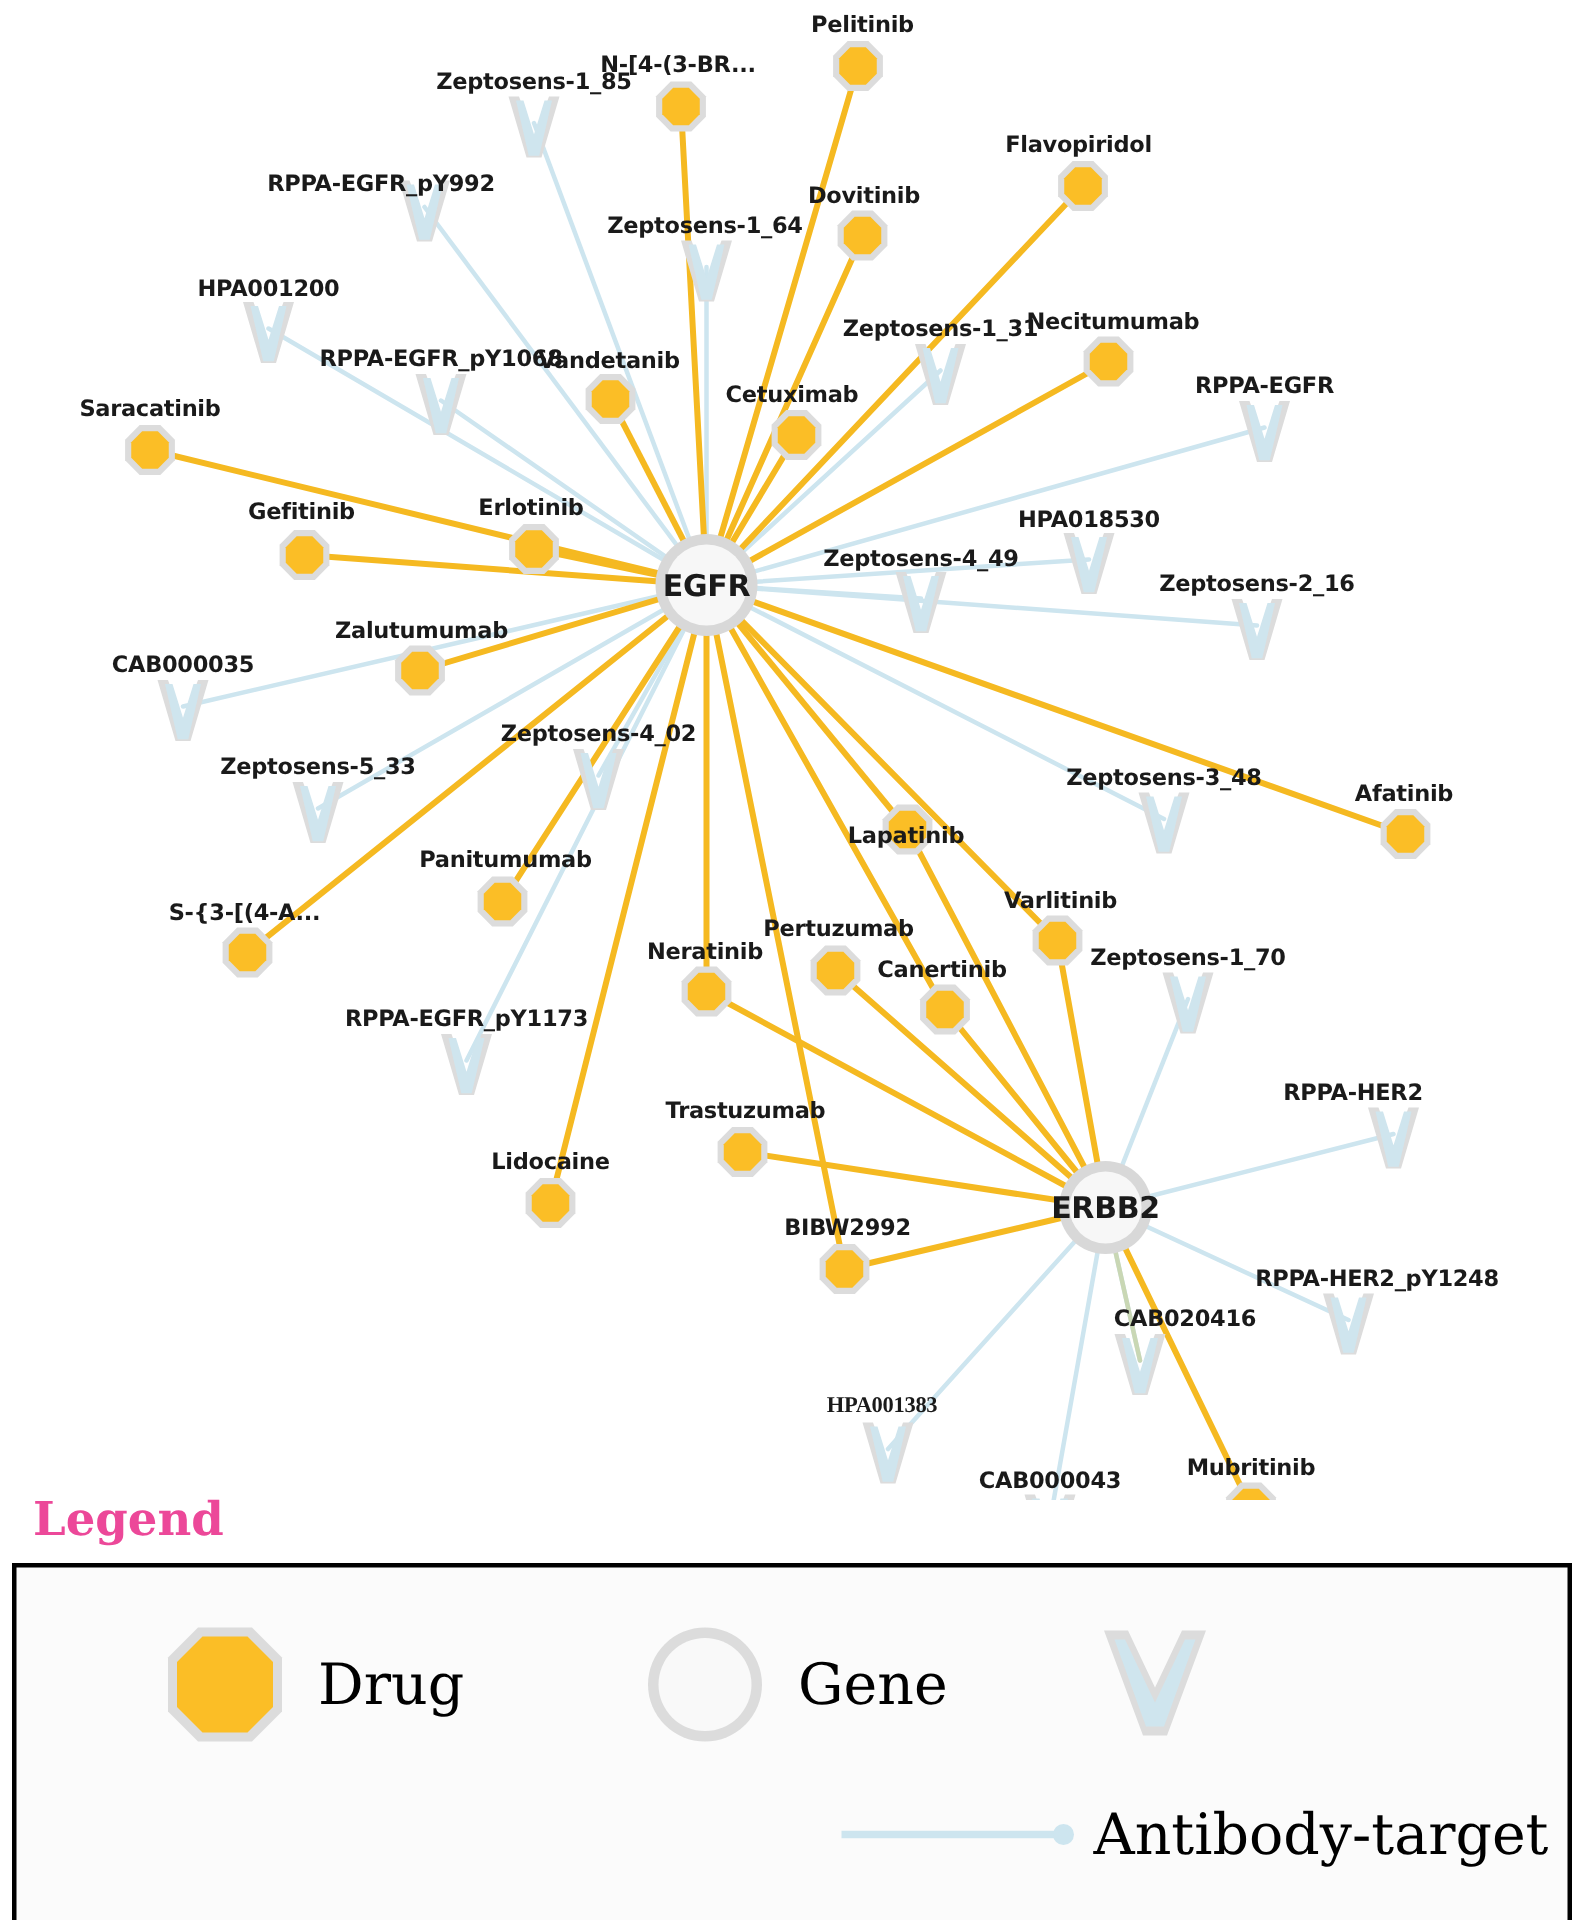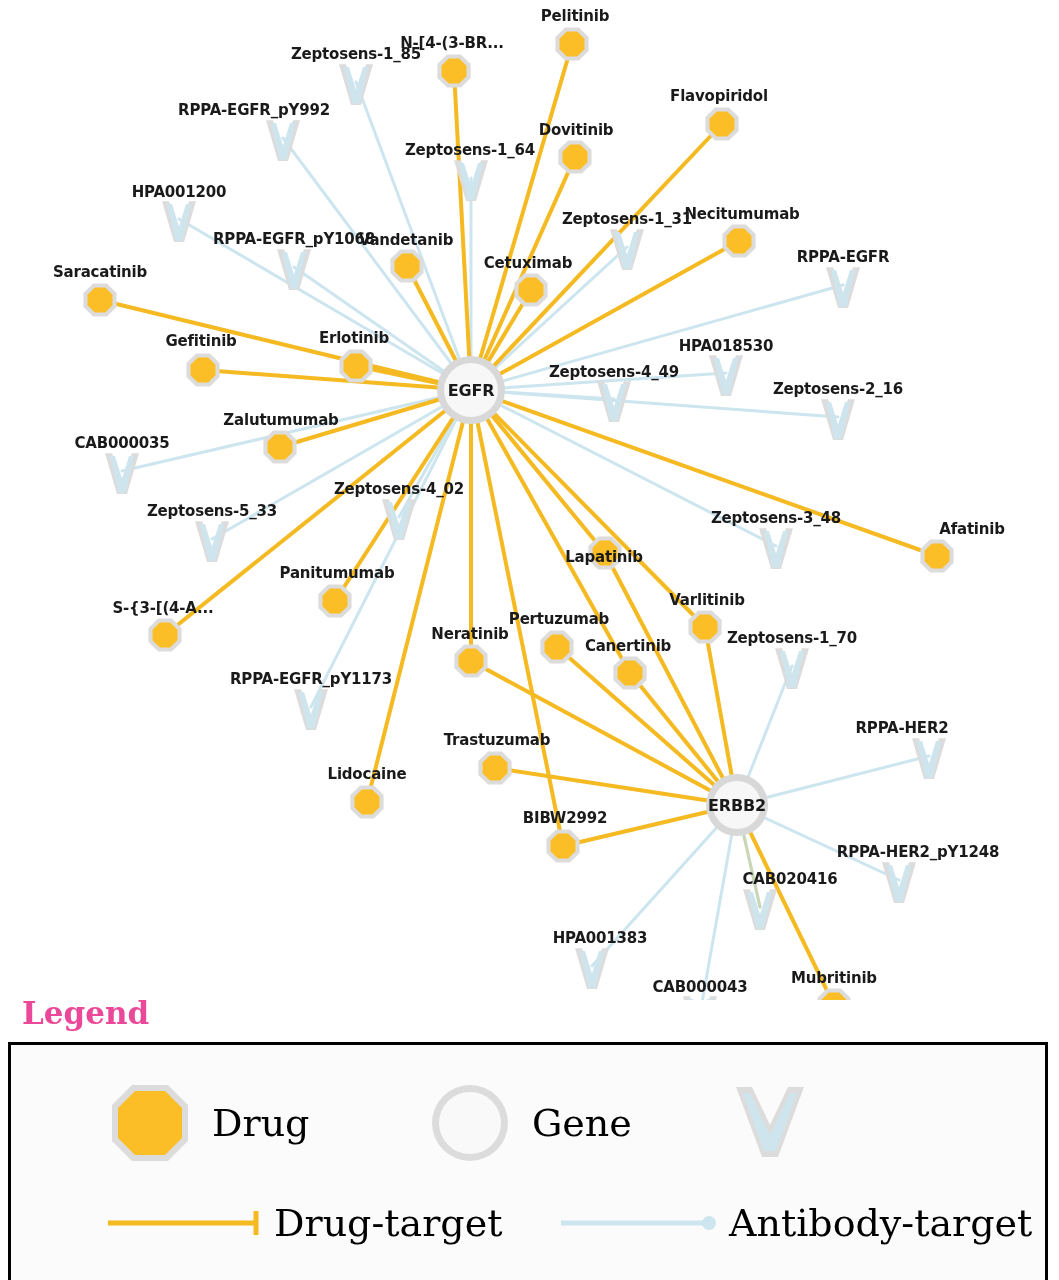--- a/index.html
+++ b/index.html
@@ -30,21 +30,21 @@
     position: absolute;
     font-family: "DejaVu Sans", sans-serif;
     font-size: 15px;
     font-weight: bold;
     color: #1a1a1a;
     white-space: nowrap;
     transform: translate(-50%, -50%);
     letter-spacing: -0.2px;
   }
   .gene-label {
-    font-size: 16px;
+    font-size: 20px;
   }
   .legend-title {
     position: absolute;
     left: 22px;
     top: 995px;
     font-family: "DejaVu Serif", serif;
     font-size: 31px;
     font-weight: bold;
     color: #ec4899;
   }
@@ -233,52 +233,52 @@
       <polygon points="575.5,851.2 568.2,858.5 557.8,858.5 550.5,851.2 550.5,840.8 557.8,833.5 568.2,833.5 575.5,840.8" fill="#FBBE26"></polygon>
       <polygon points="850.6,1011.9 840.9,1021.6 827.1,1021.6 817.4,1011.9 817.4,998.1 827.1,988.4 840.9,988.4 850.6,998.1" fill="#DCDCDC"></polygon>
       <polygon points="846.5,1010.2 839.2,1017.5 828.8,1017.5 821.5,1010.2 821.5,999.8 828.8,992.5 839.2,992.5 846.5,999.8" fill="#FBBE26"></polygon>
       <circle cx="471" cy="390" r="34" fill="#D8D8D8"></circle>
       <circle cx="471" cy="390" r="27" fill="#F7F7F7"></circle>
       <circle cx="737" cy="805" r="31" fill="#D8D8D8"></circle>
       <circle cx="737" cy="805" r="24" fill="#F7F7F7"></circle>
     </svg>
   <div id="labels">
       <div class="node-label" style="left: 356px; top: 54px;">Zeptosens-1_85</div>
-      <div class="node-label" style="left: 254px; top: 110px; text-align: center;">RPPA-EGFR_pY992</div>
+      <div class="node-label" style="left: 254px; top: 122px; text-align: center;">RPPA-EGFR_pY992</div>
       <div class="node-label" style="left: 470px; top: 150px;">Zeptosens-1_64</div>
       <div class="node-label" style="left: 179px; top: 192px;">HPA001200</div>
       <div class="node-label" style="left: 627px; top: 219px;">Zeptosens-1_31</div>
       <div class="node-label" style="left: 294px; top: 239px;">RPPA-EGFR_pY1068</div>
       <div class="node-label" style="left: 843px; top: 257px;">RPPA-EGFR</div>
       <div class="node-label" style="left: 726px; top: 346px;">HPA018530</div>
       <div class="node-label" style="left: 614px; top: 372px;">Zeptosens-4_49</div>
       <div class="node-label" style="left: 838px; top: 389px;">Zeptosens-2_16</div>
       <div class="node-label" style="left: 122px; top: 443px;">CAB000035</div>
       <div class="node-label" style="left: 399px; top: 489px;">Zeptosens-4_02</div>
       <div class="node-label" style="left: 212px; top: 511px;">Zeptosens-5_33</div>
       <div class="node-label" style="left: 776px; top: 518px;">Zeptosens-3_48</div>
       <div class="node-label" style="left: 792px; top: 638px;">Zeptosens-1_70</div>
       <div class="node-label" style="left: 311px; top: 679px;">RPPA-EGFR_pY1173</div>
       <div class="node-label" style="left: 902px; top: 728px;">RPPA-HER2</div>
       <div class="node-label" style="left: 918px; top: 852px;">RPPA-HER2_pY1248</div>
       <div class="node-label" style="left: 790px; top: 879px;">CAB020416</div>
-      <div class="node-label" style="left: 600px; top: 938px;">HPA001383</div>
+      <div class="node-label" style="left: 588px; top: 938px; font-family: Liberation Serif, serif;">HPA001383</div>
       <div class="node-label" style="left: 700px; top: 987px;">CAB000043</div>
       <div class="node-label" style="left: 575px; top: 16px;">Pelitinib</div>
       <div class="node-label" style="left: 452px; top: 43px;">N-[4-(3-BR...</div>
       <div class="node-label" style="left: 719px; top: 96px;">Flavopiridol</div>
       <div class="node-label" style="left: 576px; top: 130px;">Dovitinib</div>
       <div class="node-label" style="left: 742px; top: 214px;">Necitumumab</div>
       <div class="node-label" style="left: 406px; top: 240px;">Vandetanib</div>
       <div class="node-label" style="left: 528px; top: 263px;">Cetuximab</div>
       <div class="node-label" style="left: 100px; top: 272px;">Saracatinib</div>
       <div class="node-label" style="left: 201px; top: 341px;">Gefitinib</div>
       <div class="node-label" style="left: 354px; top: 338px;">Erlotinib</div>
       <div class="node-label" style="left: 281px; top: 420px;">Zalutumumab</div>
-      <div class="node-label" style="left: 936px; top: 529px; margin-left: 36px;">Afatinib</div>
+      <div class="node-label" style="left: 936px; top: 529px;">Afatinib</div>
       <div class="node-label" style="left: 604px; top: 525px; margin-top: 32px;">Lapatinib</div>
       <div class="node-label" style="left: 707px; top: 600px;">Varlitinib</div>
       <div class="node-label" style="left: 337px; top: 573px;">Panitumumab</div>
       <div class="node-label" style="left: 163px; top: 608px;">S-{3-[(4-A...</div>
       <div class="node-label" style="left: 559px; top: 619px;">Pertuzumab</div>
       <div class="node-label" style="left: 470px; top: 634px;">Neratinib</div>
       <div class="node-label" style="left: 628px; top: 646px;">Canertinib</div>
       <div class="node-label" style="left: 497px; top: 740px;">Trastuzumab</div>
       <div class="node-label" style="left: 367px; top: 774px;">Lidocaine</div>
       <div class="node-label" style="left: 565px; top: 818px;">BIBW2992</div>
@@ -307,27 +307,20 @@
       <span class="legend-text">Gene</span>
     </div>
     <div class="legend-item" style="left:715px; top:14px;">
       <svg width="88" height="88" viewBox="0 0 88 88">
         <path d="M10,8 L26,8 L44,46 L62,8 L78,8 L52,78 L36,78 Z" fill="#DCDCDC"></path>
         <path d="M17,14 L24,14 L44,56 L64,14 L71,14 L50,72 L38,72 Z" fill="#CFE5EE"></path>
       </svg>
     </div>
   </div>
   <div class="legend-row-2">
-    <div class="legend-edge-item" style="left:95px; top:8px;">
-      <svg width="158" height="36" viewBox="0 0 158 36">
-        <line x1="2" y1="18" x2="150" y2="18" stroke="#F5B921" stroke-width="5"></line>
-        <line x1="150" y1="6" x2="150" y2="30" stroke="#F5B921" stroke-width="5"></line>
-      </svg>
-      <span class="legend-text">Drug-target</span>
-    </div>
     <div class="legend-edge-item" style="left:548px; top:8px;">
       <svg width="160" height="36" viewBox="0 0 160 36">
         <line x1="2" y1="18" x2="148" y2="18" stroke="#CDE5EF" stroke-width="5"></line>
         <circle cx="150" cy="18" r="7" fill="#CDE5EF"></circle>
       </svg>
       <span class="legend-text">Antibody-target</span>
     </div>
   </div>
 </div>
 

